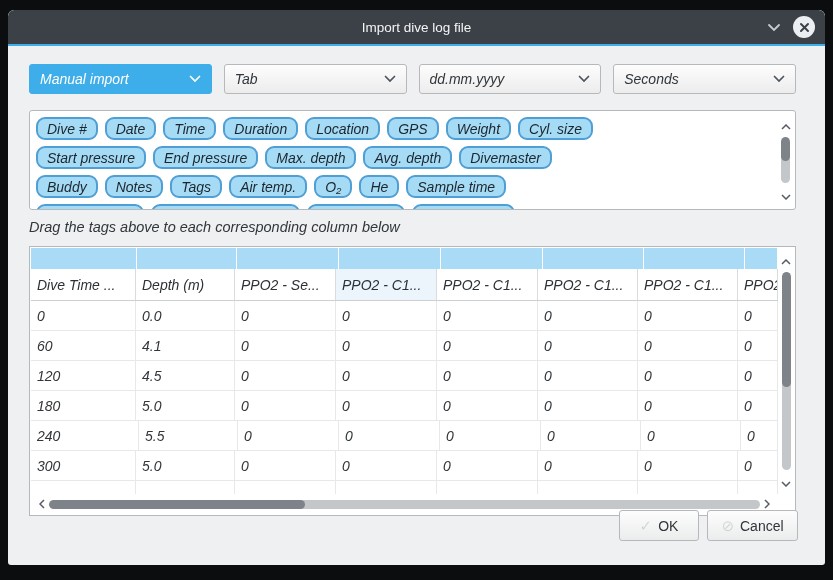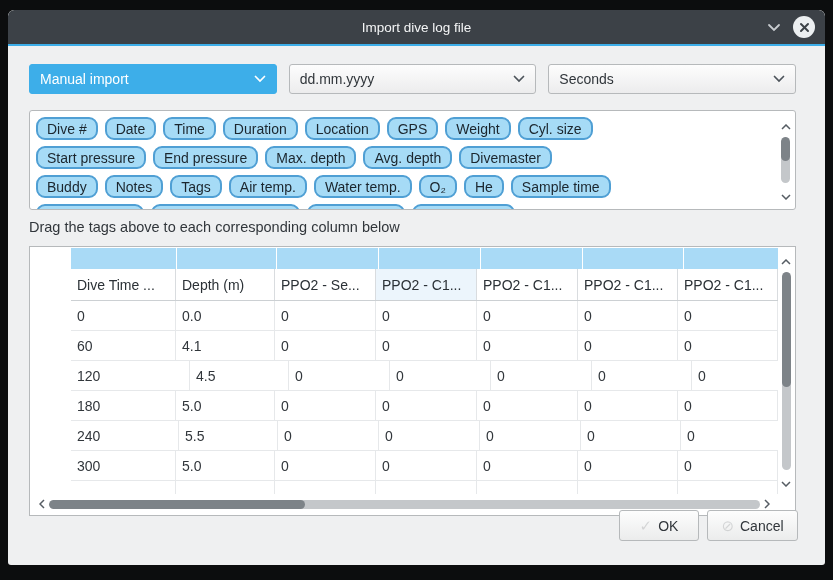--- a/index.html
+++ b/index.html
@@ -26,21 +26,21 @@
   }
   .titlebar-title { color:#f4f5f6; font-size:13.5px; }
   .titlebar-right { position:absolute; right:10px; top:0; height:34px; display:flex; align-items:center; gap:12px; }
   .shade-chevron { color:#c8ccd0; display:flex; }
   .close-btn {
     width:22px; height:22px; border-radius:50%;
     background:#eceff1; display:flex; align-items:center; justify-content:center;
   }
   .accent-line { height:2px; background:#3daee9; }
   
-  .content { padding:18px 29px 0 21px; }
+  .content { padding:18px 29px 0 21px;font-style:italic; }
   
   .combo-row { display:flex; gap:12px; }
   .combo {
     flex:1; height:30px;
     border:1px solid #b6b9bb; border-radius:3px;
     background:linear-gradient(#fdfdfd,#ececed);
     display:flex; align-items:center;
     padding:0 10px; font-size:14px; color:#31363b;
     cursor:default;
   }
@@ -72,21 +72,21 @@
   .vscroll .track { flex:1; width:9px; background:#c4c7ca; border-radius:5px; position:relative; overflow:hidden; }
   .vscroll .thumb { position:absolute; left:0; width:9px; background:#7d8388; border-radius:5px; }
   
   .instruction { margin-top:9px; font-size:14.5px; color:#31363b; height:20px; }
   
   .table-widget {
     margin-top:7px; height:270px;
     background:#fff; border:1px solid #b6b9bb;
     position:relative; overflow:hidden;
   }
-  .grid-area { position:absolute; left:1px; right:17px; top:1px; bottom:21px; overflow:hidden;margin-left:40px; }
+  .grid-area { position:absolute; left:1px; right:17px; top:1px; bottom:21px; overflow:hidden; }
   .drop-row { display:flex; height:21px; background:#fff; }
   .drop-cell { background:#a9daf6; height:21px; margin-right:1px; }
   .grid-row { display:flex; border-bottom:1px solid #e6e8ea; }
   .grid-row.header { border-bottom:1px solid #ccd0d3; }
   .hcell {
     height:31px; font-size:14px; color:#2b3136;
     display:flex; align-items:center; padding-left:6px;
     border-right:1px solid #d9dcdf; white-space:nowrap; overflow:hidden;
     background:#fff;
   }
@@ -144,20 +144,26 @@
       </span>
     </div>
   </div>
   <div class="accent-line"></div>
 
   <div class="content">
 
     <div class="combo-row">
         <div class="combo primary">
           <span class="combo-label">Manual import</span>
+          <svg class="chev" width="12" height="8" viewBox="0 0 12 8">
+            <polyline points="1.5,1.5 6,6 10.5,1.5" fill="none" stroke="currentColor" stroke-width="1.7" stroke-linecap="round"></polyline>
+          </svg>
+        </div>
+        <div class="combo">
+          <span class="combo-label">Tab</span>
           <svg class="chev" width="12" height="8" viewBox="0 0 12 8">
             <polyline points="1.5,1.5 6,6 10.5,1.5" fill="none" stroke="currentColor" stroke-width="1.7" stroke-linecap="round"></polyline>
           </svg>
         </div>
         <div class="combo">
           <span class="combo-label">dd.mm.yyyy</span>
           <svg class="chev" width="12" height="8" viewBox="0 0 12 8">
             <polyline points="1.5,1.5 6,6 10.5,1.5" fill="none" stroke="currentColor" stroke-width="1.7" stroke-linecap="round"></polyline>
           </svg>
         </div>
@@ -186,21 +192,20 @@
             <div class="tag">End pressure</div>
             <div class="tag">Max. depth</div>
             <div class="tag">Avg. depth</div>
             <div class="tag">Divemaster</div>
           </div>
           <div class="tag-row">
             <div class="tag">Buddy</div>
             <div class="tag">Notes</div>
             <div class="tag">Tags</div>
             <div class="tag">Air temp.</div>
-            <div class="tag">Water temp.</div>
             <div class="tag">O₂</div>
             <div class="tag">He</div>
             <div class="tag">Sample time</div>
           </div>
           <div class="tag-row">
             <div class="tag">Sample depth</div>
             <div class="tag">Sample temperature</div>
             <div class="tag">Sample pO₂</div>
             <div class="tag">Sample CNS</div>
           </div>
@@ -261,21 +266,21 @@
               <div class="dcell" style="width: 105px; flex-shrink: 0;">60</div>
               <div class="dcell" style="width: 99px; flex-shrink: 0;">4.1</div>
               <div class="dcell" style="width: 101px; flex-shrink: 0;">0</div>
               <div class="dcell" style="width: 101px; flex-shrink: 0;">0</div>
               <div class="dcell" style="width: 101px; flex-shrink: 0;">0</div>
               <div class="dcell" style="width: 100px; flex-shrink: 0;">0</div>
               <div class="dcell" style="width: 100px; flex-shrink: 0;">0</div>
               <div class="dcell" style="flex: 1 0 0%;">0</div>
             </div>
             <div class="grid-row">
-              <div class="dcell" style="width: 119px; flex-shrink: 0;">120</div>
+              <div class="dcell" style="width: 105px; flex-shrink: 0;">120</div>
               <div class="dcell" style="width: 99px; flex-shrink: 0;">4.5</div>
               <div class="dcell" style="width: 101px; flex-shrink: 0;">0</div>
               <div class="dcell" style="width: 101px; flex-shrink: 0;">0</div>
               <div class="dcell" style="width: 101px; flex-shrink: 0;">0</div>
               <div class="dcell" style="width: 100px; flex-shrink: 0;">0</div>
               <div class="dcell" style="width: 100px; flex-shrink: 0;">0</div>
               <div class="dcell" style="flex: 1 0 0%;">0</div>
             </div>
             <div class="grid-row">
               <div class="dcell" style="width: 105px; flex-shrink: 0;">180</div>

